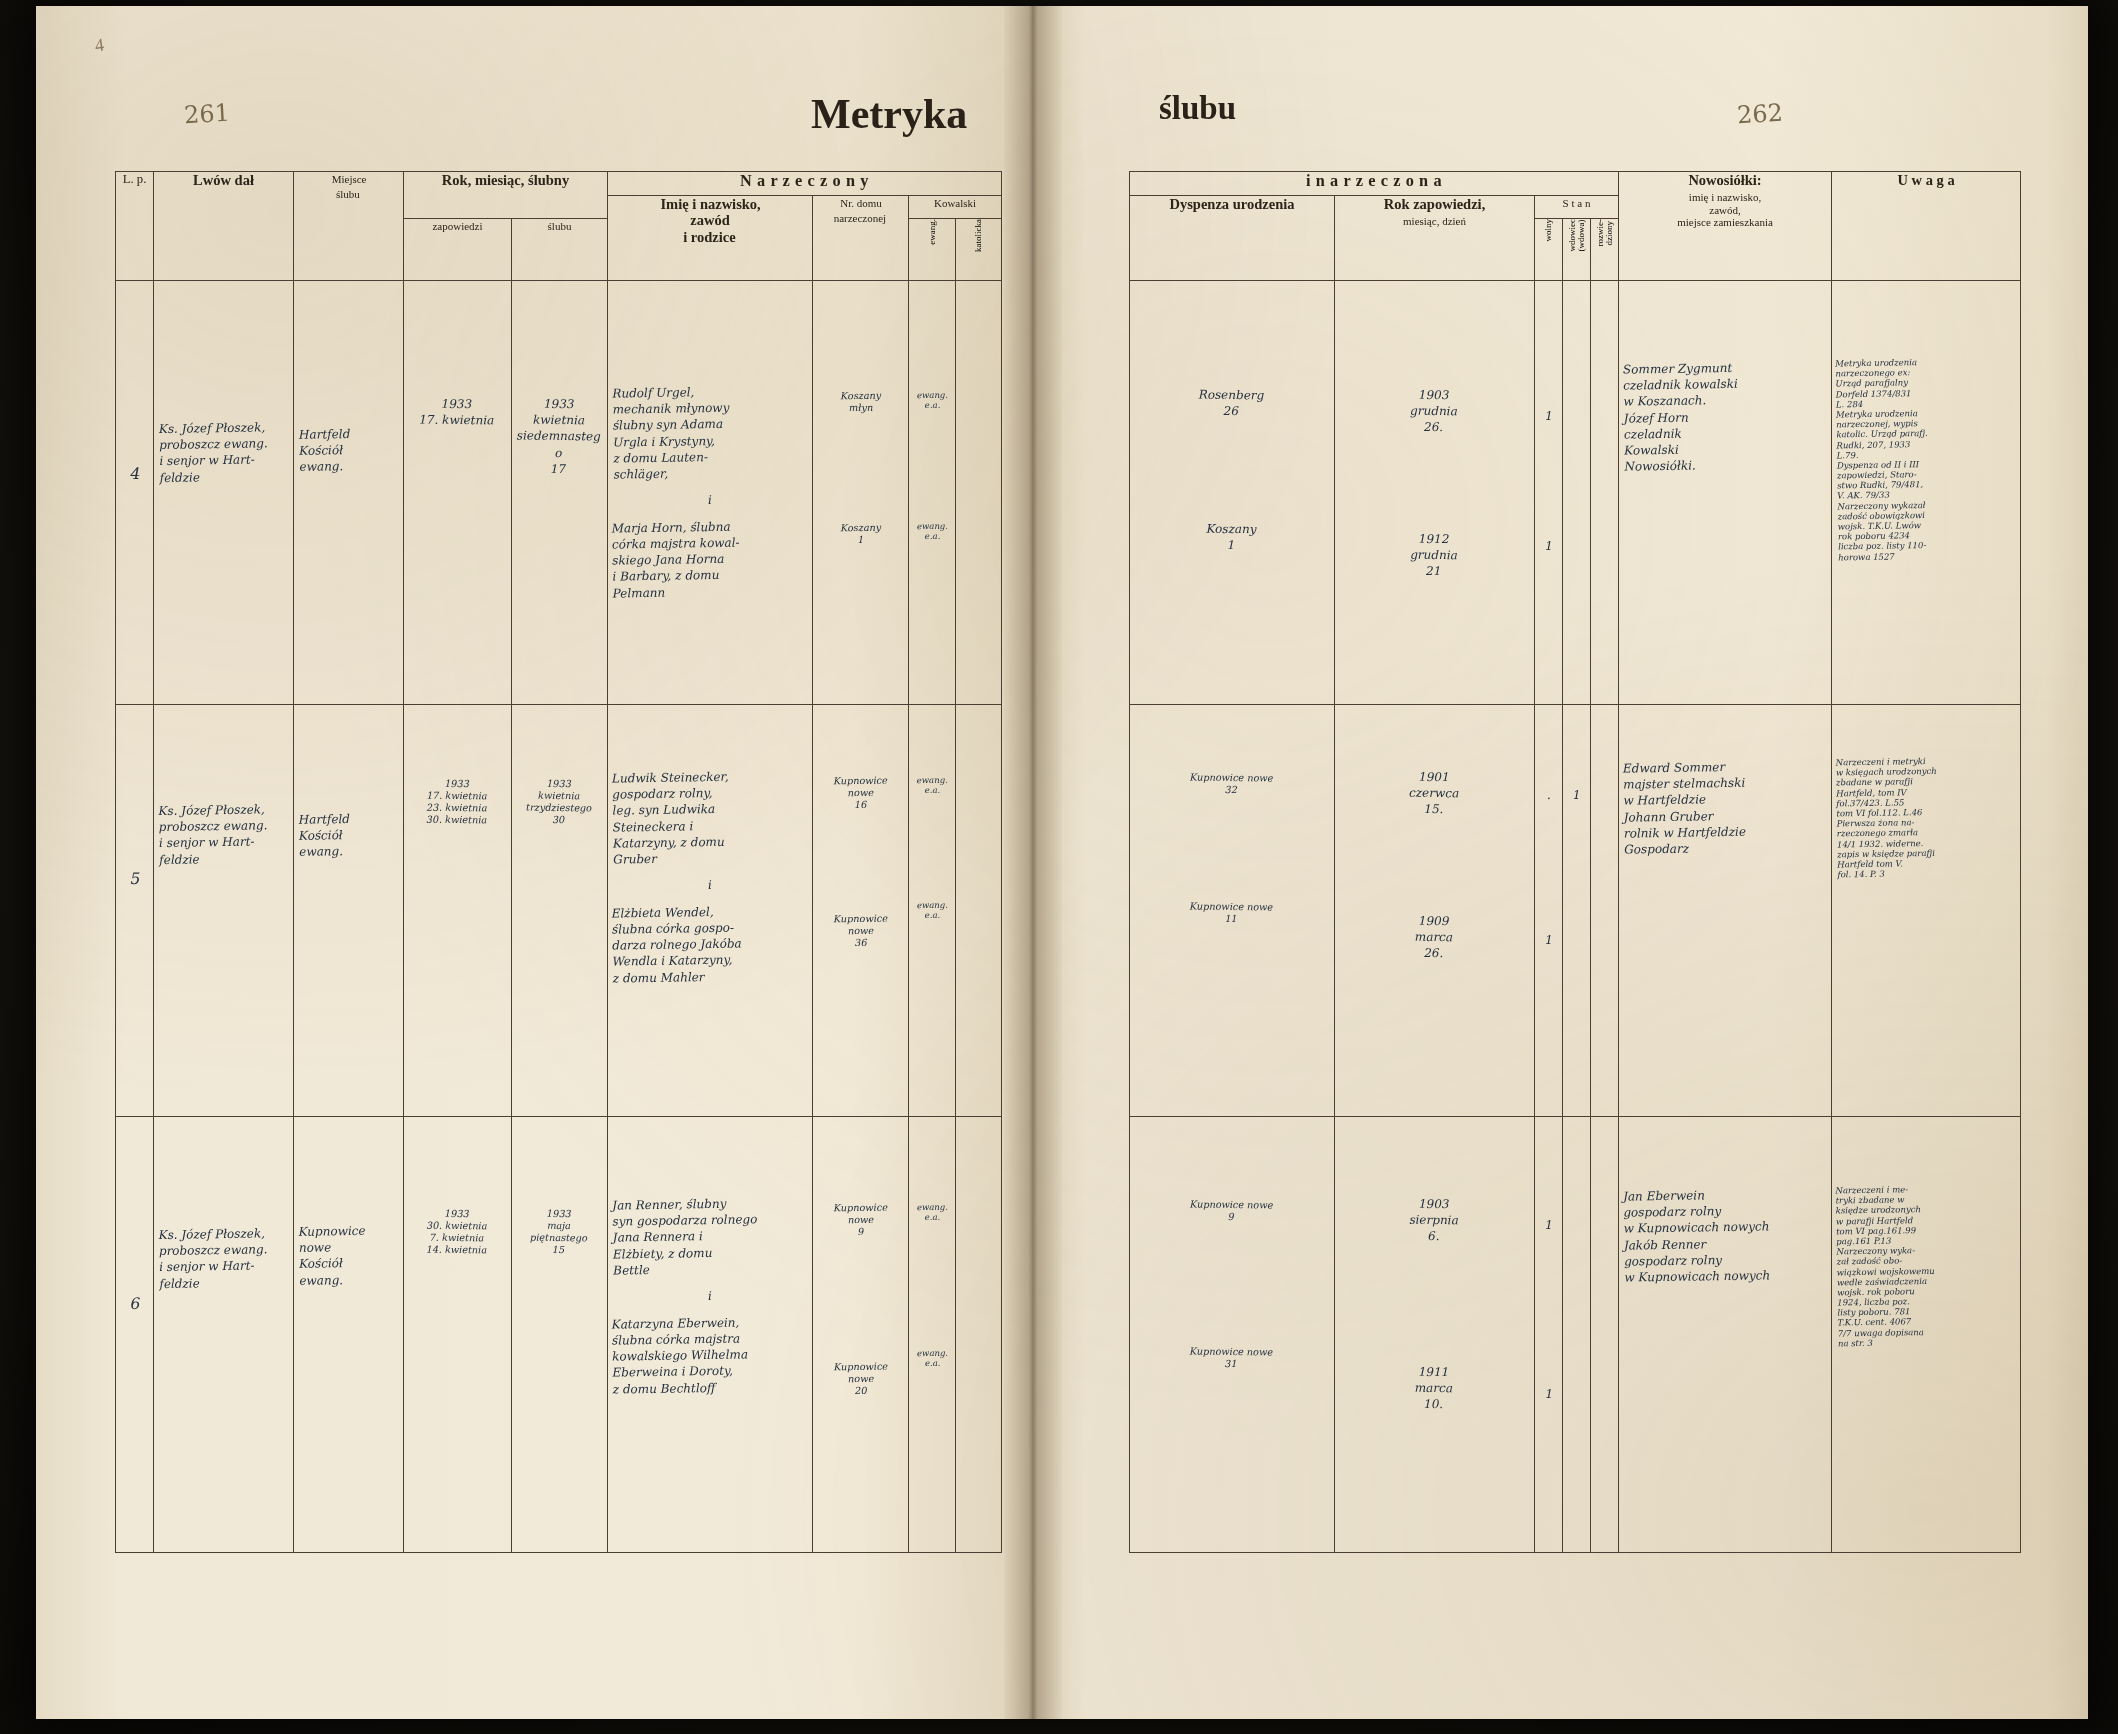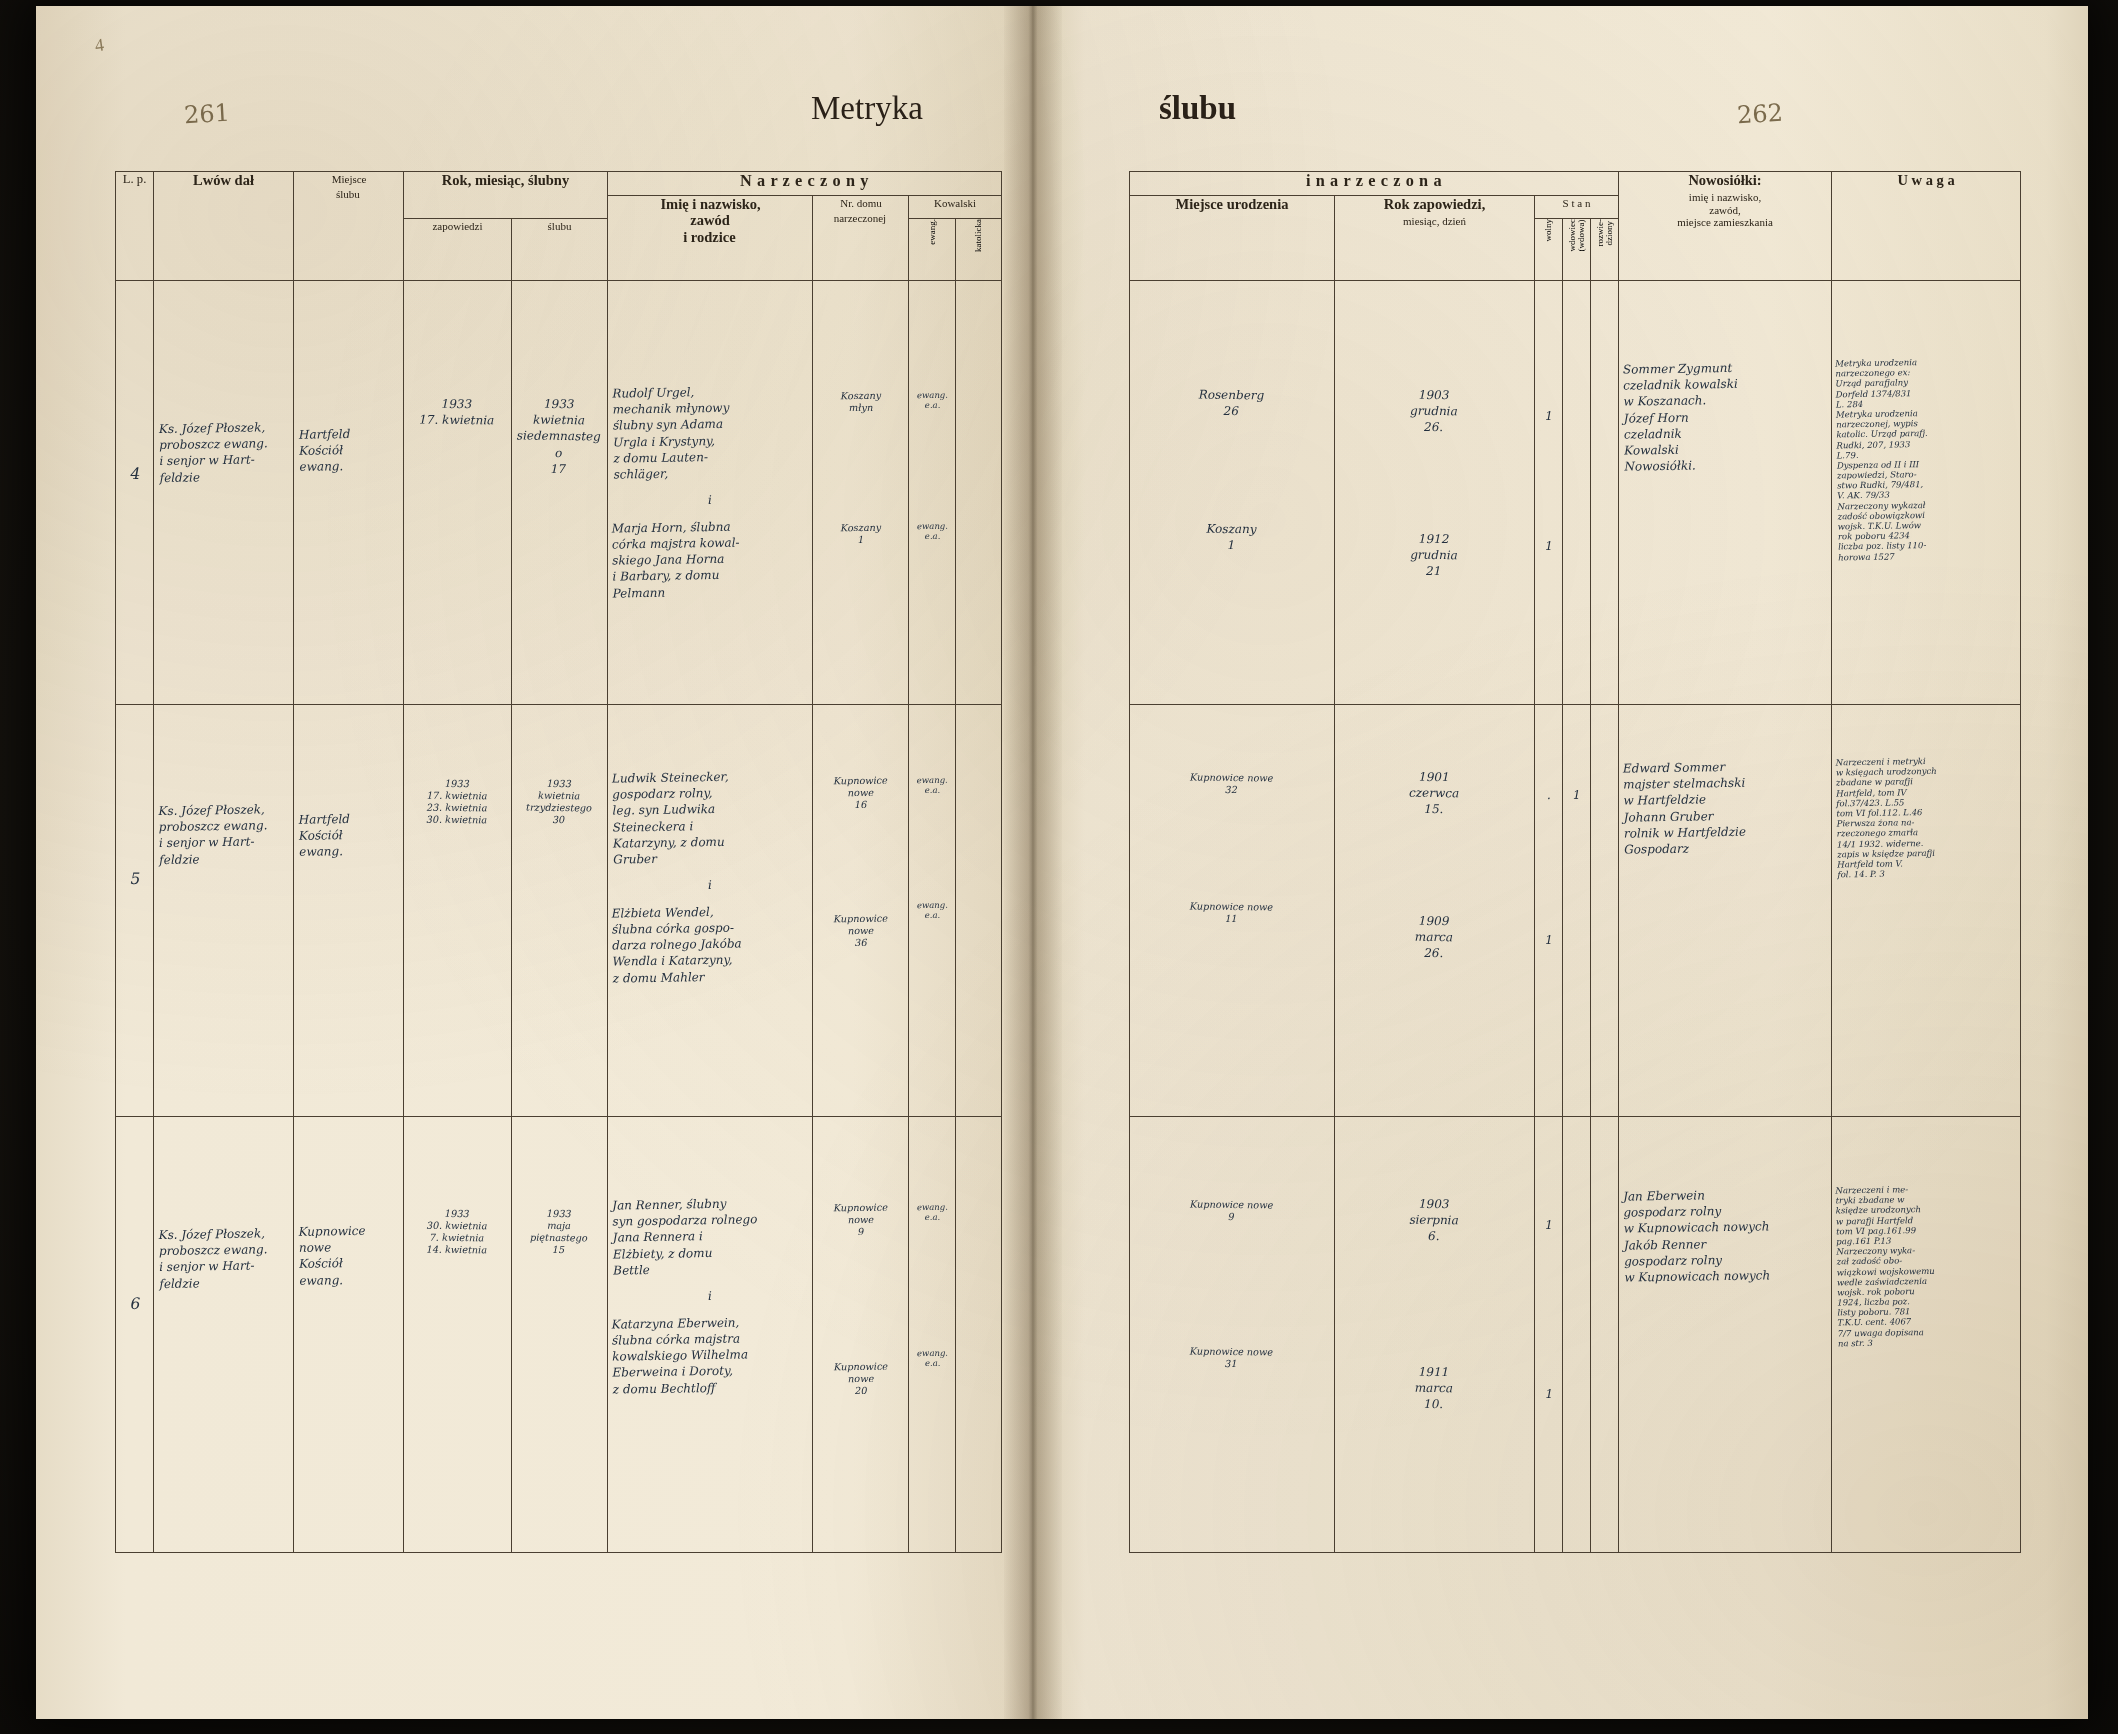--- a/index.html
+++ b/index.html
@@ -74,22 +74,22 @@
     background:
       radial-gradient(ellipse at 12% 12%, rgba(160,130,80,0.14), rgba(0,0,0,0) 42%),
       radial-gradient(ellipse at 92% 88%, rgba(150,120,70,0.15), rgba(0,0,0,0) 45%),
       radial-gradient(ellipse at 60% 30%, rgba(200,180,140,0.10), rgba(0,0,0,0) 55%);
     mix-blend-mode: multiply;
   }
   .title-left {
     position: absolute;
     left: 775px;
     top: 84px;
-    font-size: 33px;
-    font-weight: normal;
+    font-size: 42px;
+    font-weight: bold;
     color: #2a2118;
   }
   .title-right {
     position: absolute;
     left: 1123px;
     top: 84px;
     font-size: 33px;
     font-weight: bold;
     color: #2a2118;
   }
@@ -433,21 +433,21 @@
           <span class="hdr sm" style="white-space:pre-line; display:block">imię i nazwisko,
 zawód,
 miejsce zamieszkania</span>
         </td>
         <td class="hdr" rowspan="4">
           <span class="hdr med">U w a g a</span>
         </td>
       </tr>
       <tr>
         <td class="hdr" rowspan="3">
-          <span class="hdr med">Miejsce urodzenia</span>
+          <span class="hdr med">Dyspenza urodzenia</span>
         </td>
         <td class="hdr" rowspan="3">
           <span class="hdr med">Rok zapowiedzi,</span>
           <span class="hdr sm" style="display:block">miesiąc, dzień</span>
         </td>
         <td class="hdr" colspan="3" style="height:22px">
           <span class="hdr sm">S t a n</span>
         </td>
       </tr>
       <tr>

